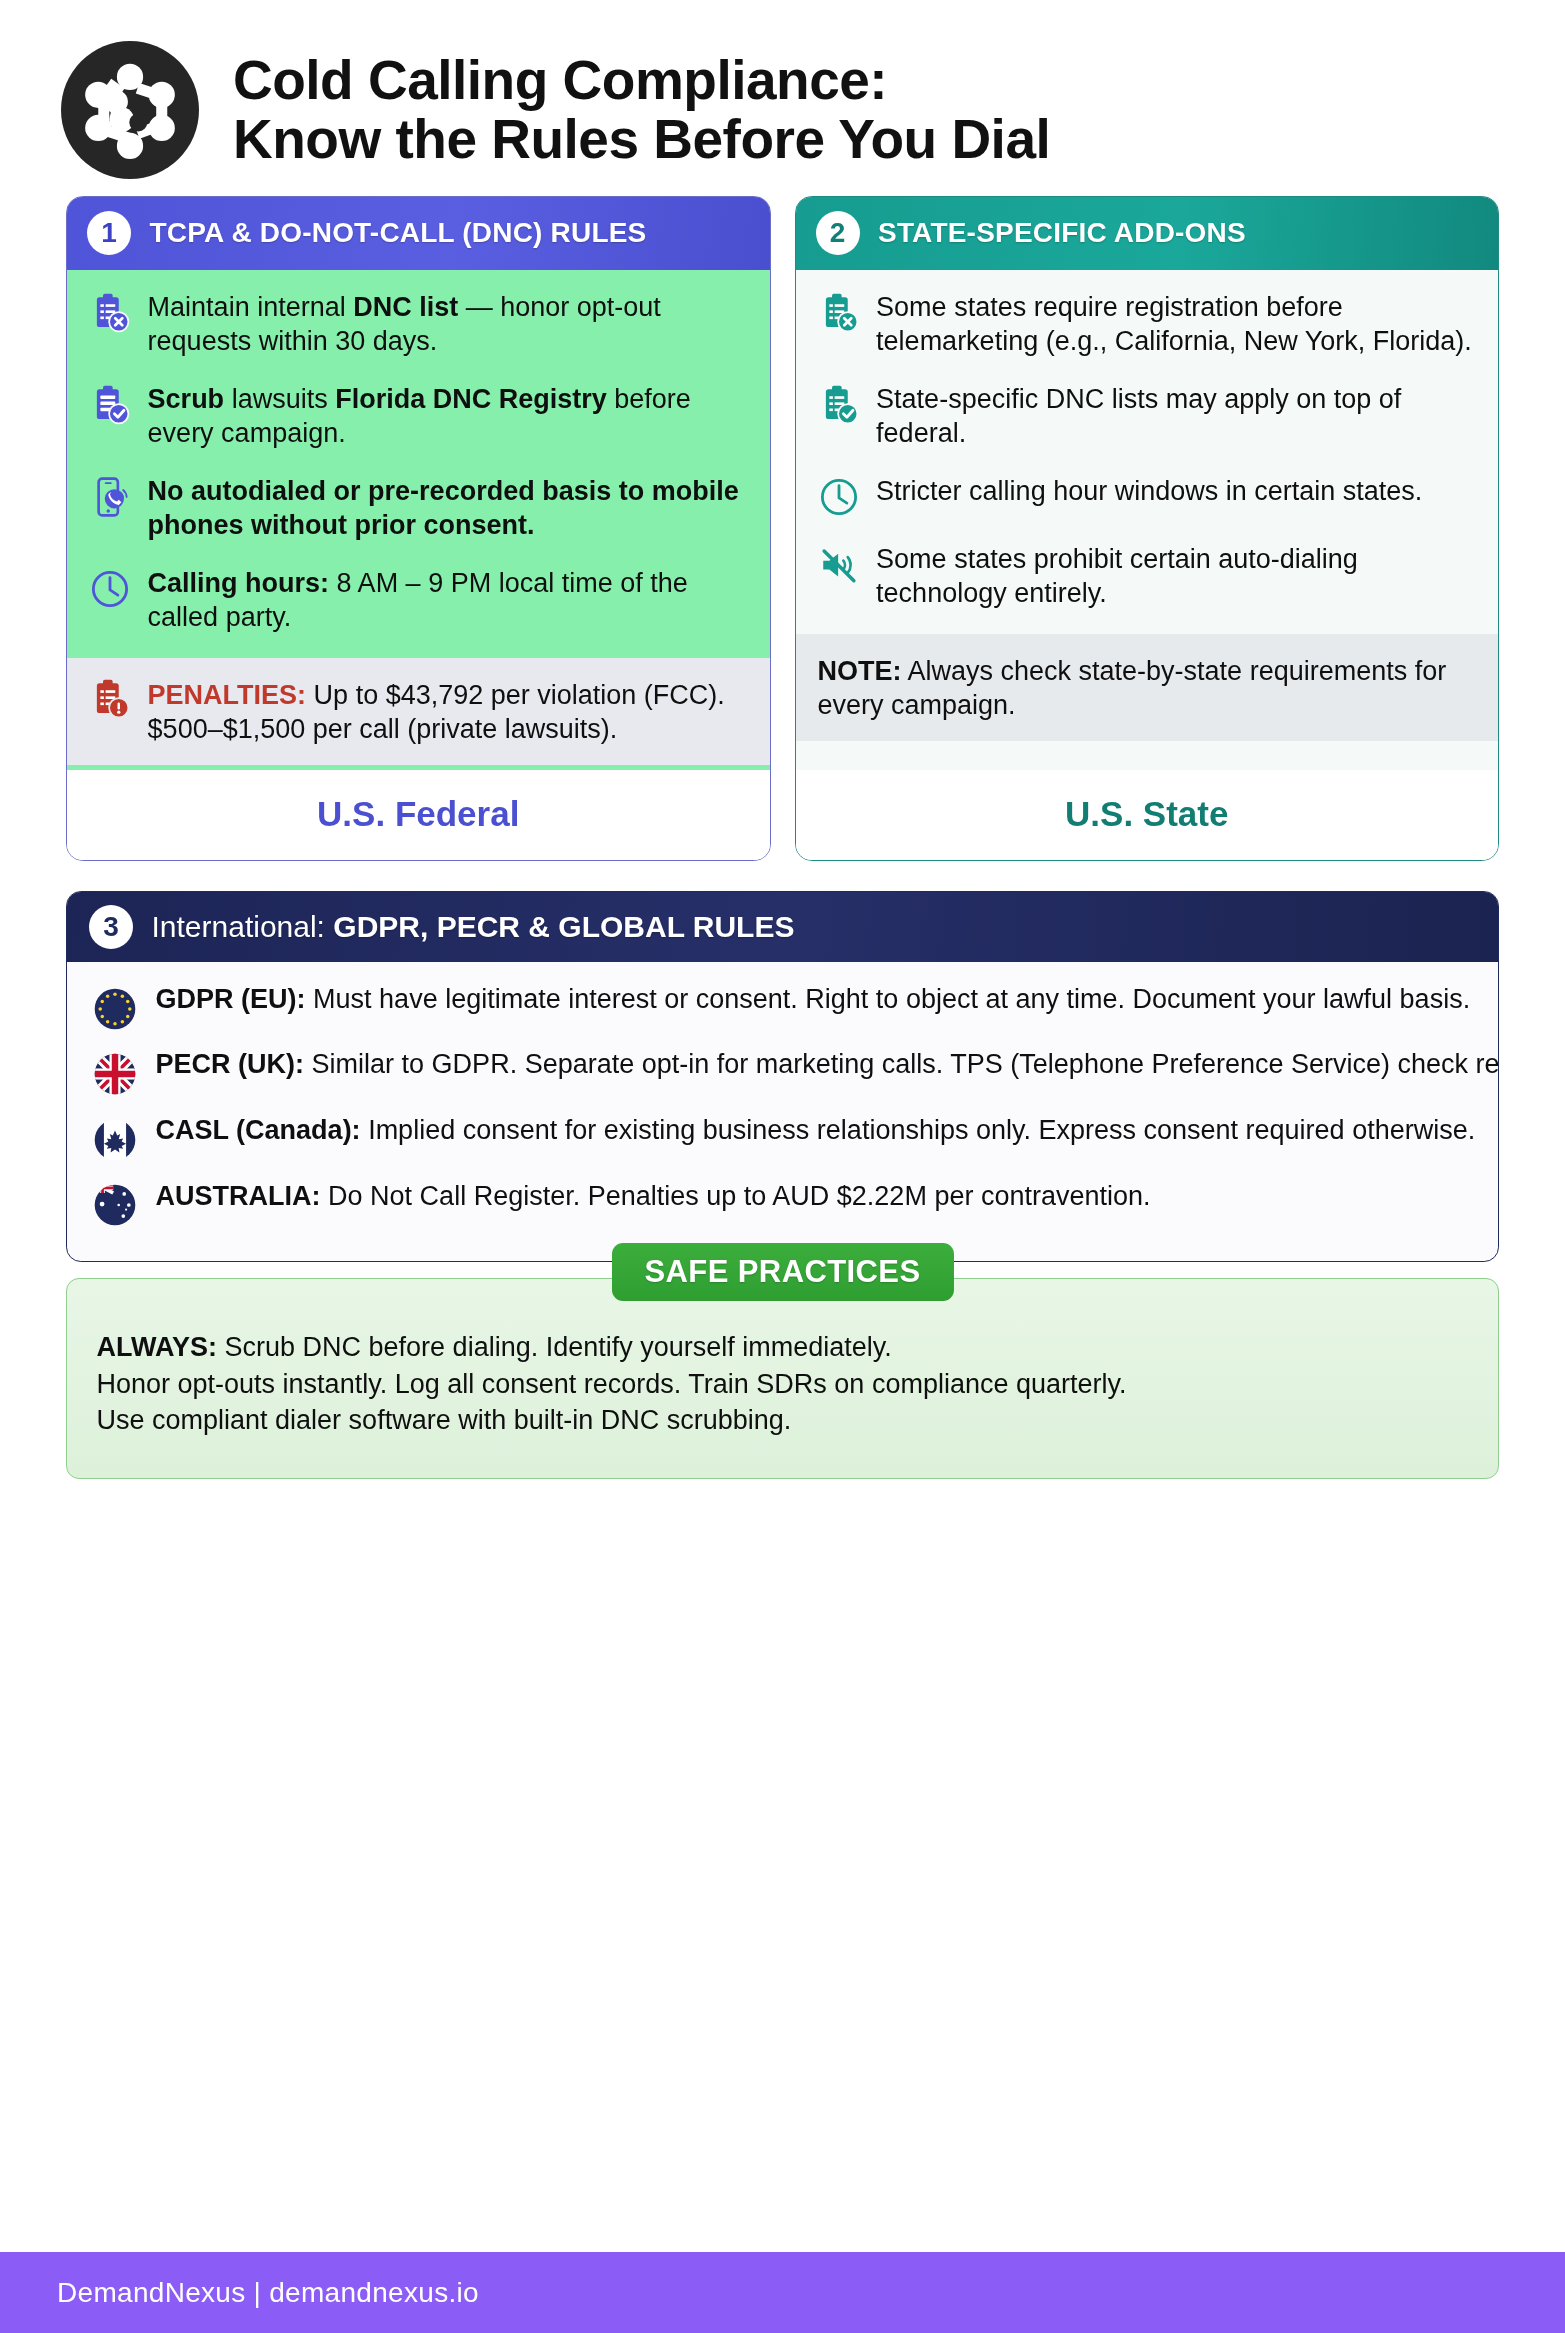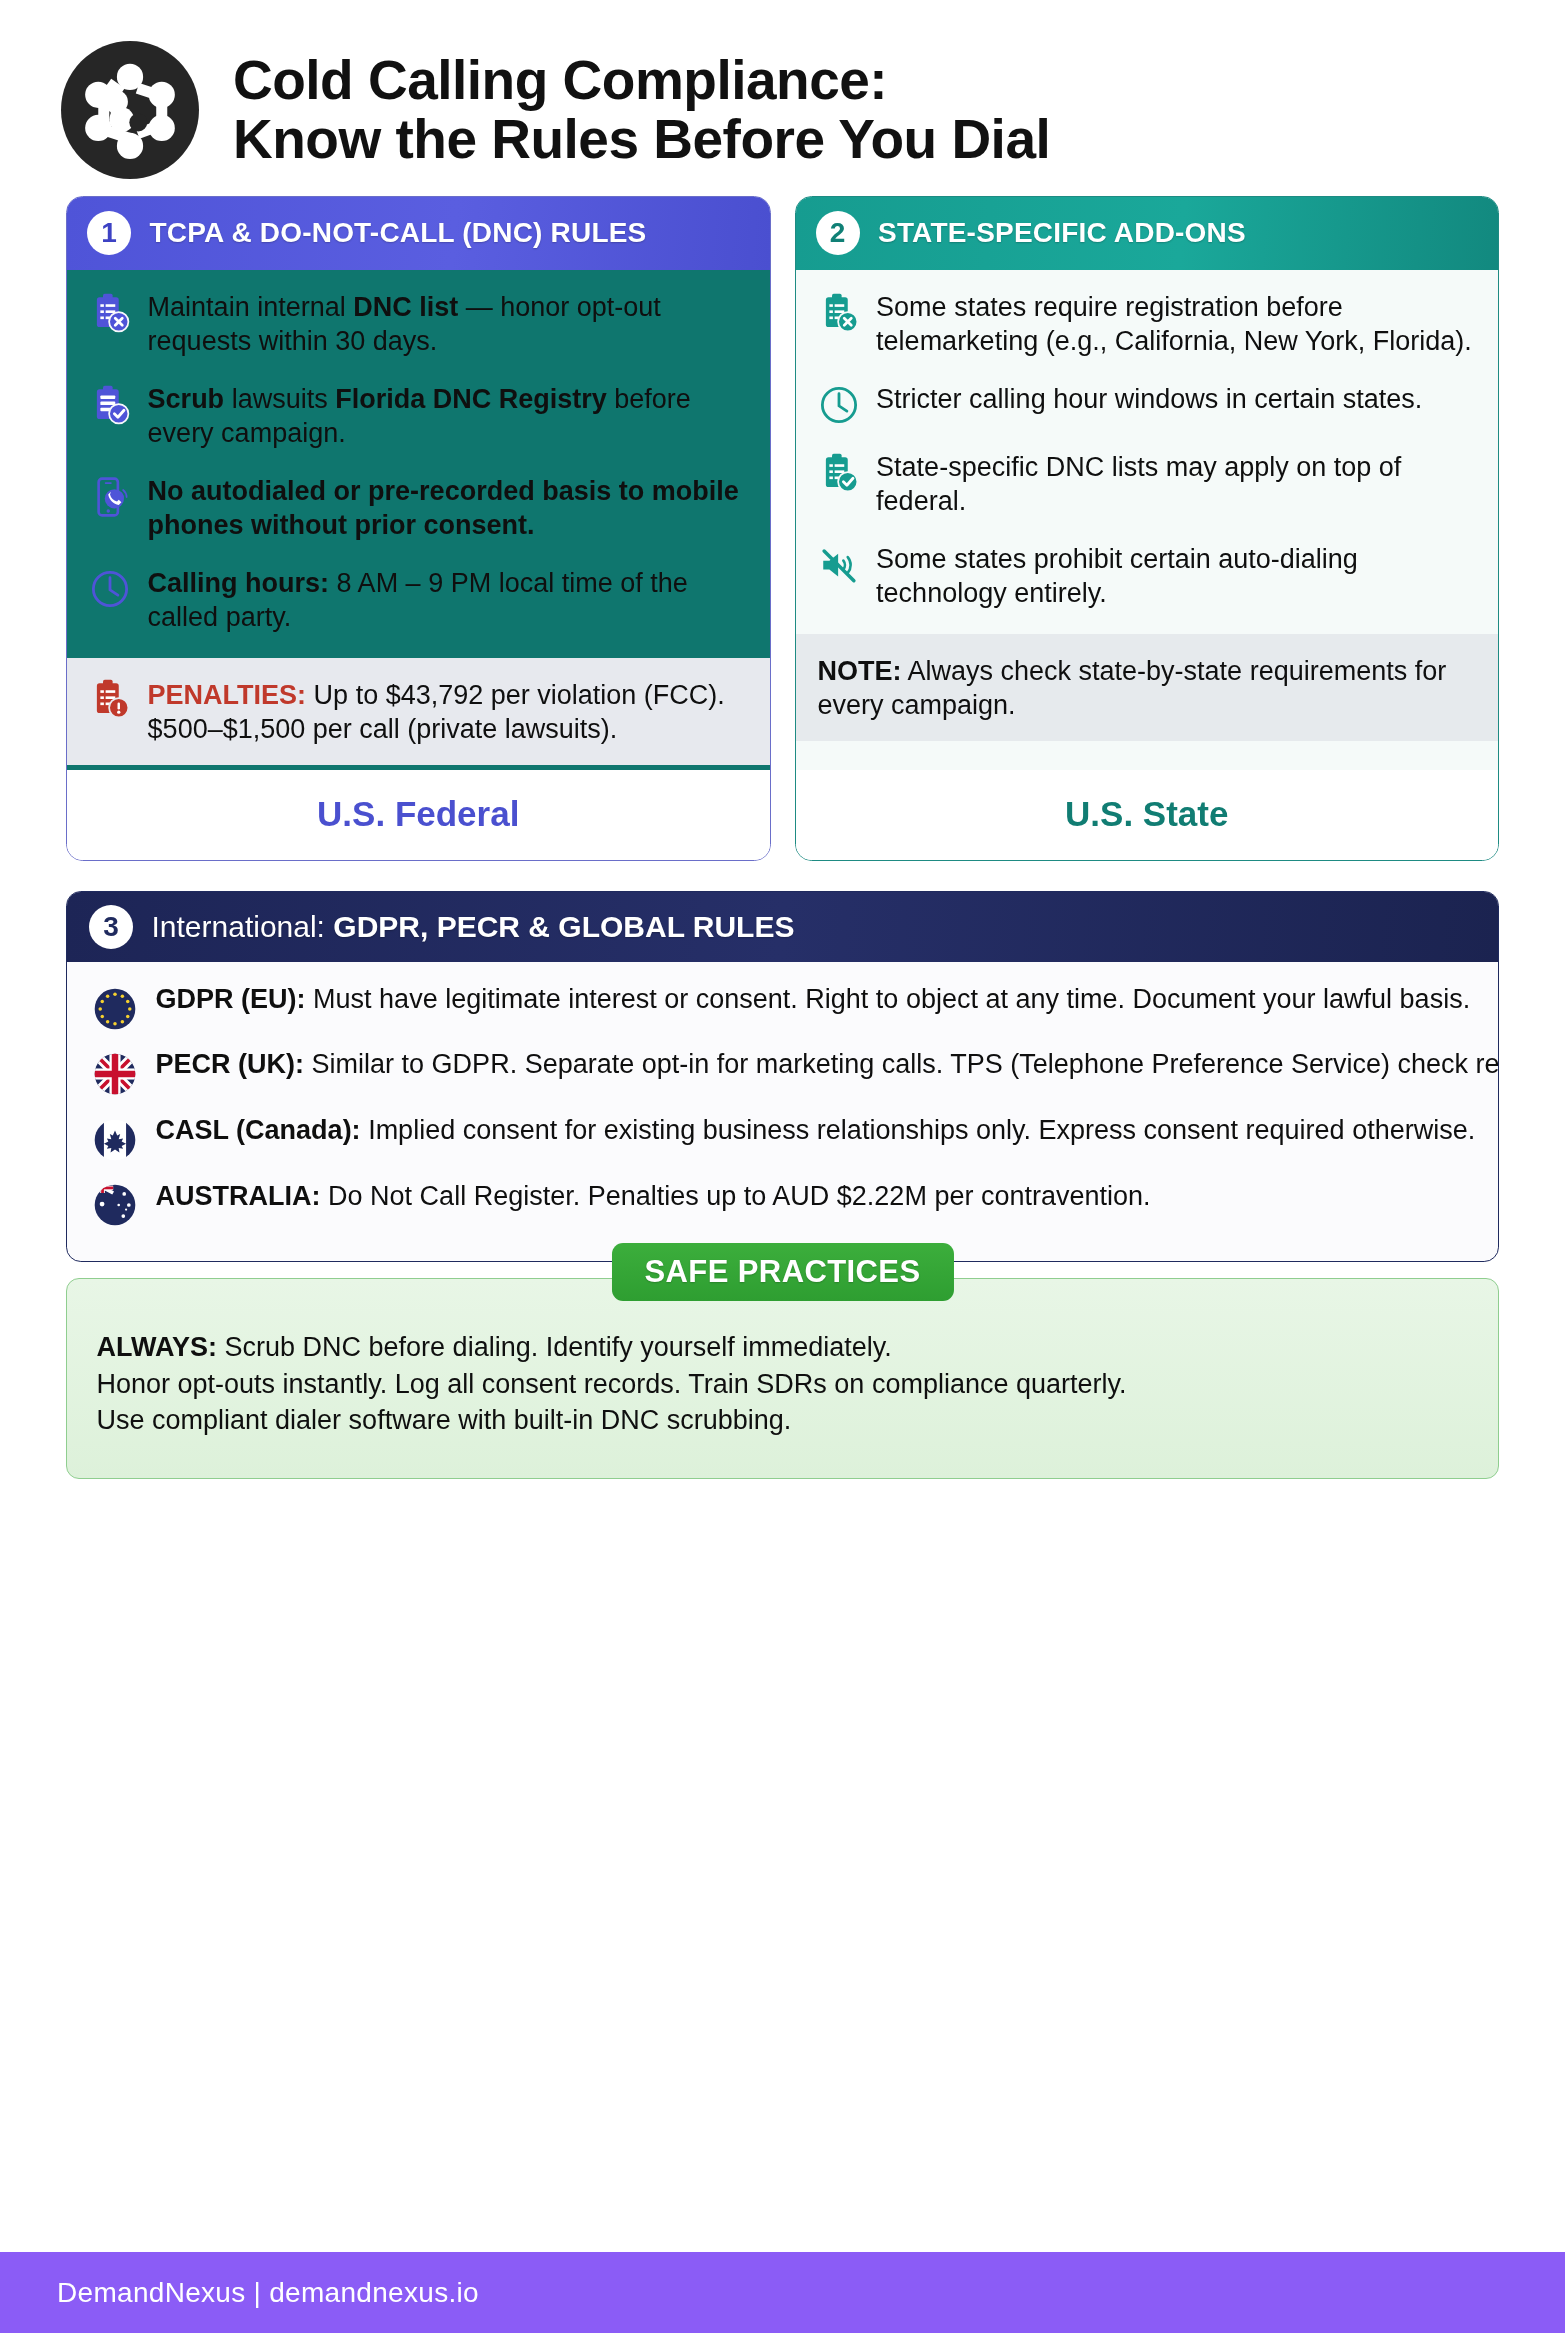--- a/index.html
+++ b/index.html
@@ -79,21 +79,21 @@
   .card-title {
     font-size: 28px;
     font-weight: bold;
     letter-spacing: 0.2px;
     text-shadow: 0 0.9px 1.8px rgba(0,0,0,.22);
     white-space: nowrap;
   }
 
   .card-body {
     padding: 20px 22px 5.5px 22px;
-    background: #0f766e;
+    background: #86efac;
     flex: 1 1 auto;
   }
   .card.state .card-body { background: #f5faf9; }
 
   .item {
     display: flex;
     gap: 16.6px;
     align-items: flex-start;
     margin-bottom: 24px;
   }
@@ -355,45 +355,45 @@
               <circle cx="34" cy="34" r="11" fill="#169c90" stroke="#f5faf9" stroke-width="2"></circle>
               <path d="M30 30 L38 38 M38 30 L30 38" stroke="#ffffff" stroke-width="3.2" stroke-linecap="round"></path>
             </svg>
         </span>
         <span class="txt">Some states require registration before telemarketing (e.g., California, New York, Florida).</span>
       </div>
 
       <div class="item">
         <span class="ico">
           <svg viewBox="0 0 48 48">
-              <circle cx="24" cy="24" r="19" fill="none" stroke="#169c90" stroke-width="3.2"></circle>
-              <path d="M24 11 L24 25 L33 31" stroke="#169c90" stroke-width="3.2" fill="none" stroke-linecap="round" stroke-linejoin="round"></path>
-            </svg>
-        </span>
-        <span class="txt">Stricter calling hour windows in certain states.</span>
-      </div>
-
-      <div class="item">
-        <span class="ico">
-          <svg viewBox="0 0 48 48">
               <rect x="9" y="6" width="25" height="34" rx="3" fill="#169c90"></rect>
               <rect x="16" y="2" width="11" height="7" rx="2" fill="#169c90"></rect>
               <g fill="#ffffff">
                 <rect x="13" y="14" width="4" height="3"></rect>
                 <rect x="19" y="14" width="11" height="3"></rect>
                 <rect x="13" y="21" width="4" height="3"></rect>
                 <rect x="19" y="21" width="11" height="3"></rect>
                 <rect x="13" y="28" width="4" height="3"></rect>
                 <rect x="19" y="28" width="8" height="3"></rect>
               </g>
               <circle cx="34" cy="34" r="11" fill="#169c90" stroke="#f5faf9" stroke-width="2"></circle>
               <path d="M29 34 L33 38 L40 30" stroke="#ffffff" stroke-width="3.2" fill="none" stroke-linecap="round" stroke-linejoin="round"></path>
             </svg>
         </span>
         <span class="txt">State-specific DNC lists may apply on top of federal.</span>
+      </div>
+
+      <div class="item">
+        <span class="ico">
+          <svg viewBox="0 0 48 48">
+              <circle cx="24" cy="24" r="19" fill="none" stroke="#169c90" stroke-width="3.2"></circle>
+              <path d="M24 11 L24 25 L33 31" stroke="#169c90" stroke-width="3.2" fill="none" stroke-linecap="round" stroke-linejoin="round"></path>
+            </svg>
+        </span>
+        <span class="txt">Stricter calling hour windows in certain states.</span>
       </div>
 
       <div class="item">
         <span class="ico">
           <svg viewBox="0 0 48 48">
               <path d="M6 19h7l10-8v26l-10-8H6z" fill="#169c90"></path>
               <path d="M29 19a8 8 0 0 1 0 10" stroke="#169c90" stroke-width="3" fill="none" stroke-linecap="round"></path>
               <path d="M34 15a14 14 0 0 1 0 18" stroke="#169c90" stroke-width="3" fill="none" stroke-linecap="round"></path>
               <path d="M7 8 L41 42" stroke="#169c90" stroke-width="4" stroke-linecap="round"></path>
             </svg>

